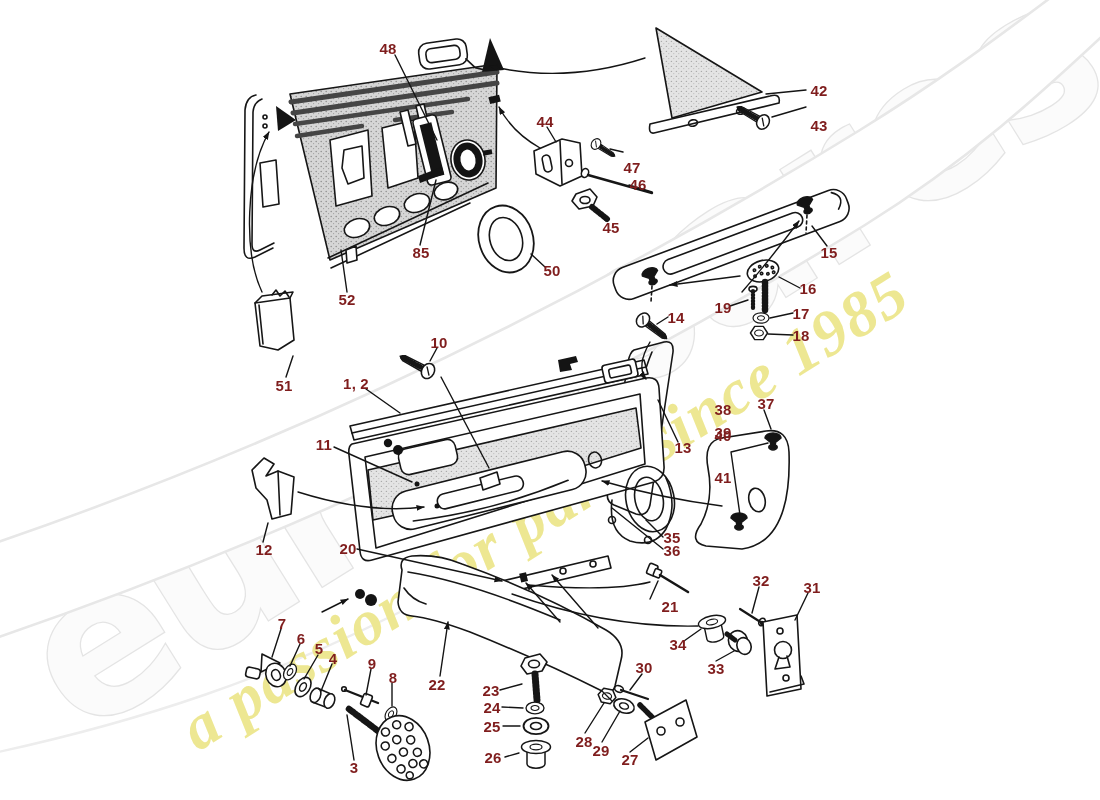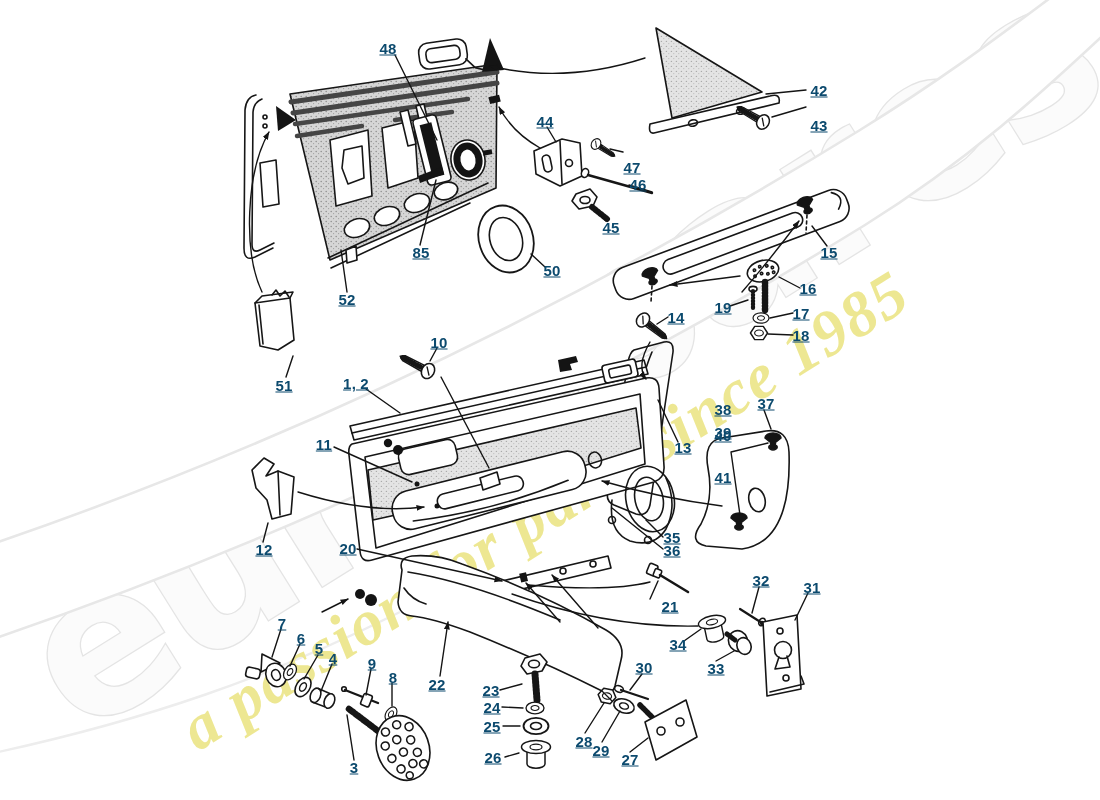--- a/index.html
+++ b/index.html
@@ -1,22 +1,22 @@
 <!DOCTYPE html>
 <html><head>
 <meta charset="utf-8">
 <style>
   html,body{margin:0;padding:0;background:#ffffff;}
   .stage{position:relative;width:1100px;height:800px;background:#fff;overflow:hidden;
          font-family:"Liberation Sans",sans-serif;}
   .stage svg{position:absolute;left:0;top:0;}
   #callouts{position:absolute;left:0;top:0;width:100%;height:100%;pointer-events:none;}
   .callout{position:absolute;transform:translate(-50%,-50%);
-           font:bold 15px "Liberation Sans",sans-serif;color:#0c4a6e;letter-spacing:.2px;
-           white-space:nowrap;text-decoration:underline;}
+           font:bold 15px "Liberation Sans",sans-serif;color:#7f1d1d;letter-spacing:.2px;
+           white-space:nowrap;}
   .wm-logo{font-family:"DejaVu Sans",sans-serif;font-weight:bold;letter-spacing:-6px;
            stroke:#e4e4e4;stroke-width:2.6px;paint-order:stroke;}
   .wm-tag{font-family:"Liberation Serif",serif;font-weight:bold;font-style:italic;}
   .ln{stroke:#141414;stroke-width:1.4;fill:none;}
   .art{stroke:#161616;stroke-width:1.6;fill:none;stroke-linejoin:round;stroke-linecap:round;}
 </style>
 </head>
 <body>
 
 <div class="stage">

